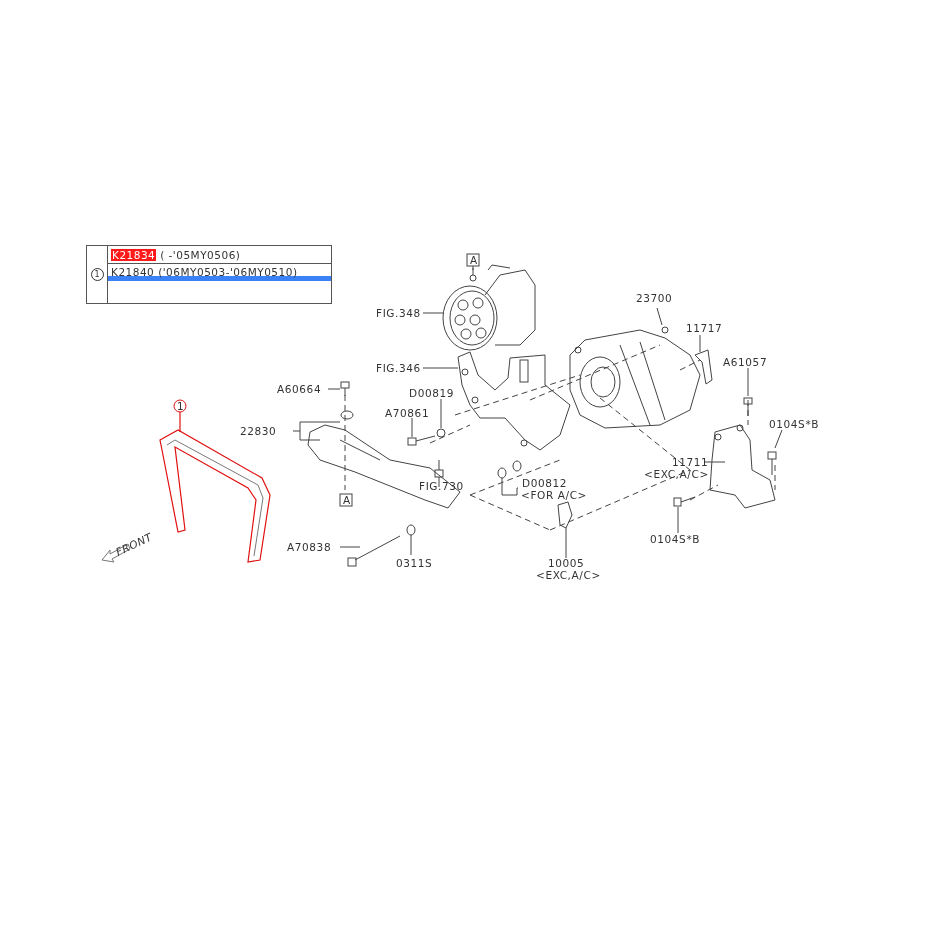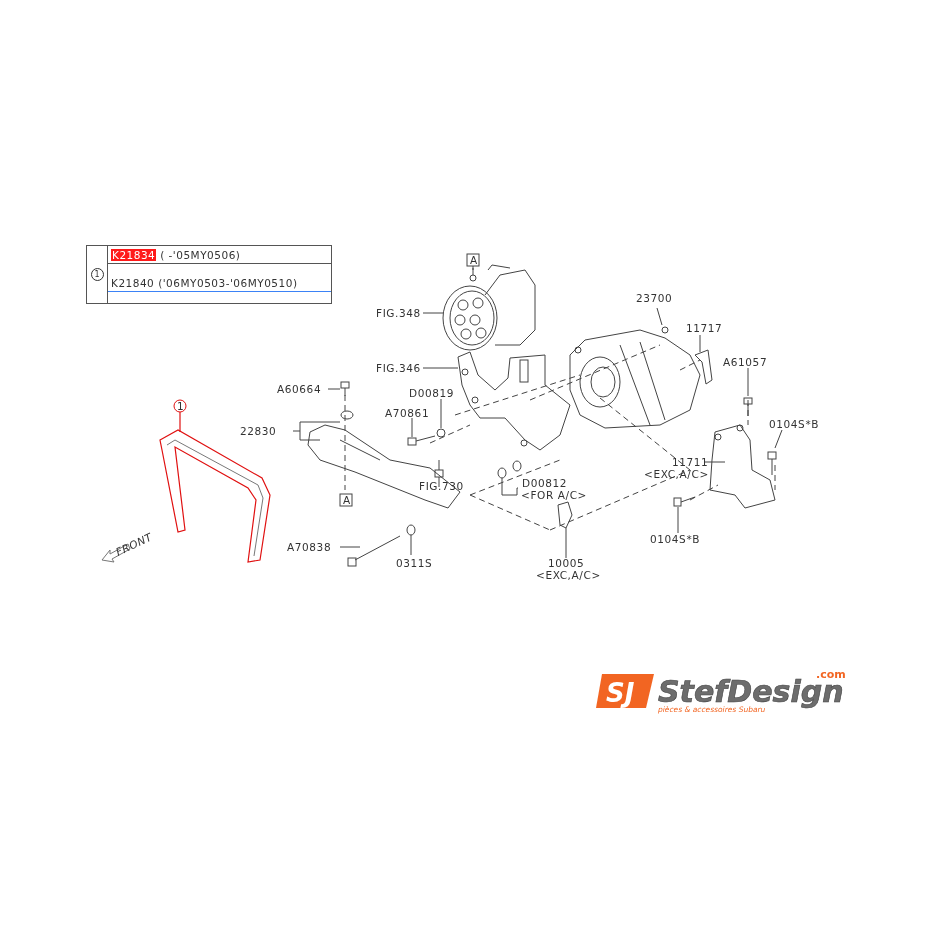--- a/index.html
+++ b/index.html
@@ -5,21 +5,21 @@
   html, body { margin:0; padding:0; background:#ffffff; }
   body { width:931px; height:931px; position:relative; overflow:hidden; font-family:"DejaVu Sans", sans-serif; }
   .canvas { position:absolute; left:0; top:0; width:931px; height:931px; }
   svg text { font-family:"DejaVu Sans", sans-serif; }
   .lbl { font-size:10.5px; fill:#333; letter-spacing:0.6px; }
   .part-table { position:absolute; left:86px; top:245px; width:244px; height:57px; border:1px solid #555; background:#fff; }
   .pt-num { position:absolute; left:0; top:0; width:20px; height:57px; border-right:1px solid #555; display:flex; align-items:center; justify-content:center; }
   .pt-num span { display:inline-block; width:11px; height:11px; border:1px solid #333; border-radius:50%; font-size:8px; line-height:11px; text-align:center; color:#333; }
   .pt-row { position:absolute; left:21px; width:223px; height:18px; font-size:10.5px; color:#333; letter-spacing:0.5px; line-height:18px; padding-left:3px; box-sizing:border-box; white-space:nowrap; }
   .pt-row.r0 { top:0; border-bottom:1px solid #555; }
-  .pt-row.r1 { top:28px; border-bottom:1px solid #3b82f6; }
+  .pt-row.r1 { top:17px; border-bottom:5px solid #3b82f6; }
   .pt-row.r2 { top:38px; }
   .hl { background:#ff1a1a; color:#fff; padding:0 1px; }
   .logo { position:absolute; left:596px; top:668px; width:260px; height:50px; }
 </style>
 </head>
 <body>
 
 <div class="canvas">
 
   <div class="part-table">
@@ -188,22 +188,13 @@
     <text class="lbl" x="385" y="417">A70861</text>
     <text class="lbl" x="522" y="487">D00812</text>
     <text class="lbl" x="521" y="499">&lt;FOR A/C&gt;</text>
     <text class="lbl" x="287" y="551">A70838</text>
     <text class="lbl" x="396" y="567">0311S</text>
     <text class="lbl" x="548" y="567">10005</text>
     <text class="lbl" x="536" y="579">&lt;EXC,A/C&gt;</text>
     <text class="lbl" x="118" y="556" font-size="9" fill="#888" font-style="italic" transform="rotate(-25 118 556)">FRONT</text>
   </svg>
 
-  <div class="logo">
-    <svg width="260" height="50" viewBox="0 0 260 50">
-      <path d="M6 6 L58 6 L50 40 L0 40 Z" fill="#f26522"></path>
-      <text x="10" y="34" font-size="26" font-weight="bold" font-style="italic" fill="#fff">SJ</text>
-      <text x="62" y="34" font-size="30" font-weight="bold" font-style="italic" fill="#6d6d6d" stroke="#444" stroke-width="0.6">StefDesign</text>
-      <text x="220" y="10" font-size="11" font-weight="bold" fill="#f26522">.com</text>
-      <text x="62" y="44" font-size="7.5" font-style="italic" fill="#f26522">pièces &amp; accessoires Subaru</text>
-    </svg>
-  </div>
 </div>
 
 </body></html>

